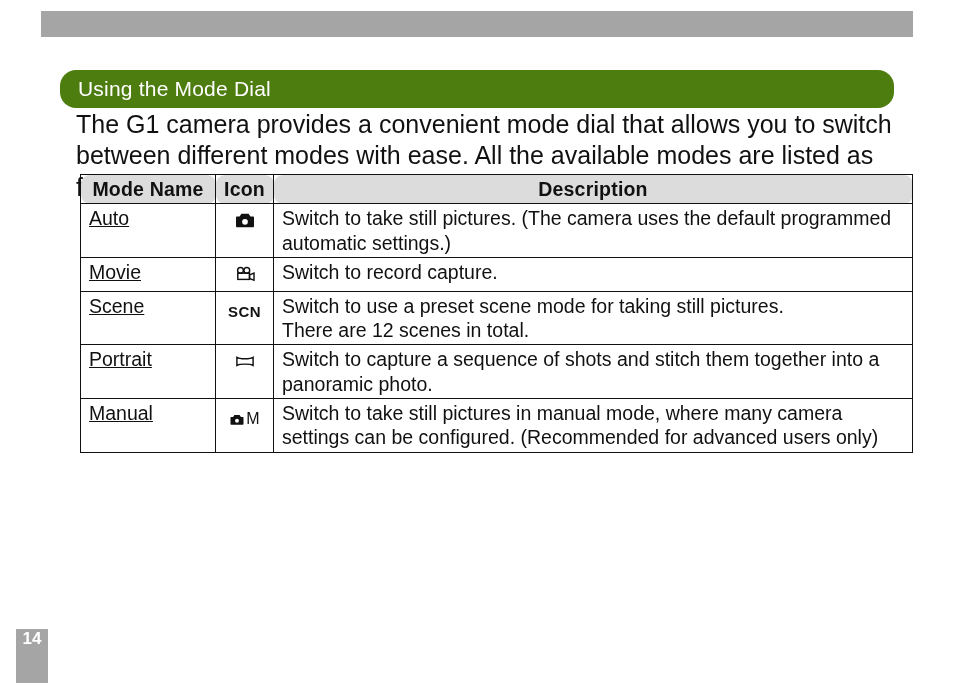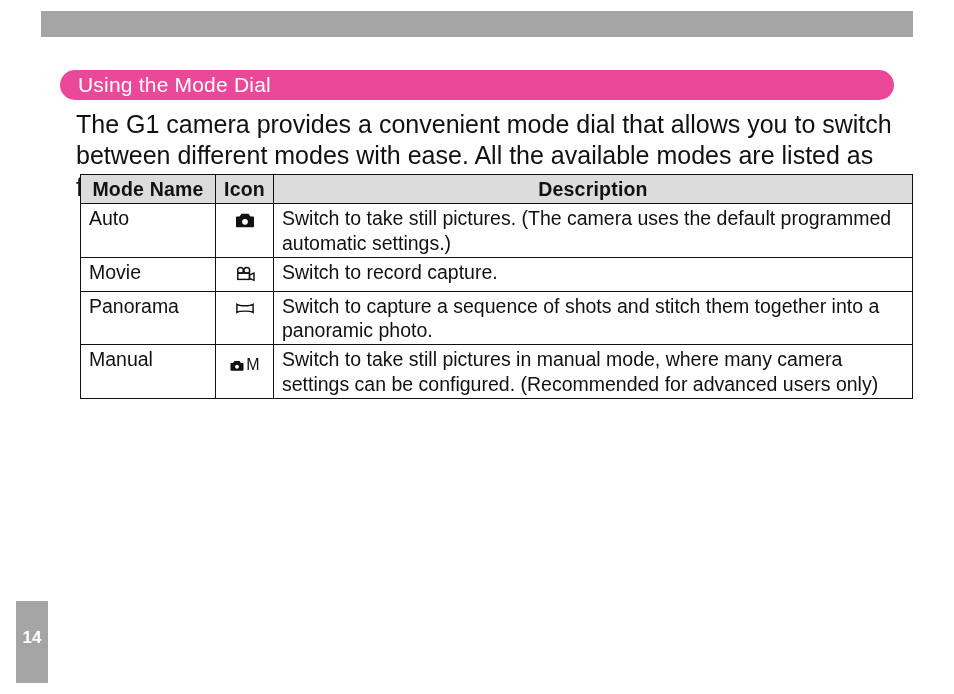--- a/index.html
+++ b/index.html
@@ -5,46 +5,46 @@
   :root { --pg-w: 954px; --pg-h: 694px; }
   html, body { margin:0; padding:0; background:#fff; }
   body { width:var(--pg-w); height:var(--pg-h); position:relative;
          font-family:"Segoe UI", "Lucida Sans", Arial, sans-serif;
          color:#111; }
 
   .top-bar { position:absolute; left:41px; right:41px; top:11px; height:26px;
              background:#a5a5a5; }
 
   .section-pill { position:absolute; left:60px; top:70px; right:60px;
-                  background:#ec4899; color:#fff; height:30px;
+                  background:#4d7c0f; color:#fff; height:38px;
                   border-radius:16px 16px 16px 16px;
                   display:flex; align-items:center; padding-left:18px;
                   font-size:21px; font-weight:400; letter-spacing:0.2px; }
 
   .intro { position:absolute; left:76px; right:60px; top:109px;
            font-size:25px; line-height:1.25; color:#111; }
 
   .tbl-wrap { position:absolute; left:80px; right:41px; top:174px; }
   table { width:100%; border-collapse:collapse; }
   th, td { border:1px solid #111; padding:2px 8px 2px 8px; vertical-align:top;
            font-size:19.5px; line-height:1.25; }
   th { background:#dcdcdc; font-weight:700; text-align:center;
        font-family:"Arial Narrow","Segoe UI",Arial,sans-serif;
-       letter-spacing:0.2px; }
+       letter-spacing:0.2px;border-radius:9px; }
   col.c-name { width:135px; }
   col.c-icon { width:58px; }
   td.icon-cell { text-align:center; vertical-align:top; padding-top:6px; }
-  td.name-cell { vertical-align:top; }
+  td.name-cell { vertical-align:top;text-decoration:underline; }
   td.desc-cell { vertical-align:top; }
 
   .icon-svg { display:inline-block; }
 
   .page-num-tab { position:absolute; left:16px; bottom:11px; width:32px;
-                  height:82px; background:#a5a5a5; color:#fff;
-                  display:flex; align-items:center; justify-content:center;
+                  height:54px; background:#a5a5a5; color:#fff;
+                  display:flex; align-items:flex-start; justify-content:center;
                   padding-bottom:8px; font-weight:700; font-size:17px;
                   box-sizing:border-box; }
 </style>
 </head>
 <body>
 
 <div class="top-bar"></div>
 
 <div class="section-pill">
   <span>Using the Mode Dial</span>
@@ -79,21 +79,26 @@
           <td class="name-cell">Movie</td>
           <td class="icon-cell"><svg class="icon-svg" width="22" height="18" viewBox="0 0 24 20">
               <circle cx="7" cy="6" r="3.2" fill="none" stroke="#111" stroke-width="1.6"></circle>
               <circle cx="14" cy="6" r="3.2" fill="none" stroke="#111" stroke-width="1.6"></circle>
               <rect x="4" y="9" width="13" height="7" fill="none" stroke="#111" stroke-width="1.6"></rect>
               <path d="M17 11l5-2v8l-5-2z" fill="none" stroke="#111" stroke-width="1.6"></path>
             </svg></td>
           <td class="desc-cell">Switch to record capture.</td>
         </tr>
         <tr>
-          <td class="name-cell">Panorama</td>
+          <td class="name-cell">Scene</td>
+          <td class="icon-cell"><span class="icon-svg" style="font-weight:700;font-size:15px;letter-spacing:0.5px;">SCN</span></td>
+          <td class="desc-cell">Switch to use a preset scene mode for taking still pictures.<br>There are 12 scenes in total.</td>
+        </tr>
+        <tr>
+          <td class="name-cell">Portrait</td>
           <td class="icon-cell"><svg class="icon-svg" width="22" height="18" viewBox="0 0 24 20">
               <path d="M3 6c3 2 15 2 18 0v9c-3-2-15-2-18 0z" fill="none" stroke="#111" stroke-width="1.6"></path>
             </svg></td>
           <td class="desc-cell">Switch to capture a sequence of shots and stitch them together into a panoramic photo.</td>
         </tr>
         <tr>
           <td class="name-cell">Manual</td>
           <td class="icon-cell"><span class="icon-svg" style="white-space:nowrap;"><svg width="16" height="13" viewBox="0 0 24 20" style="vertical-align:-2px">
                 <path fill="#111" d="M3 6h3l2-3h8l2 3h3a1 1 0 0 1 1 1v10a1 1 0 0 1-1 1H3a1 1 0 0 1-1-1V7a1 1 0 0 1 1-1z"></path>
                 <circle cx="12" cy="12" r="3" fill="#fff"></circle>

